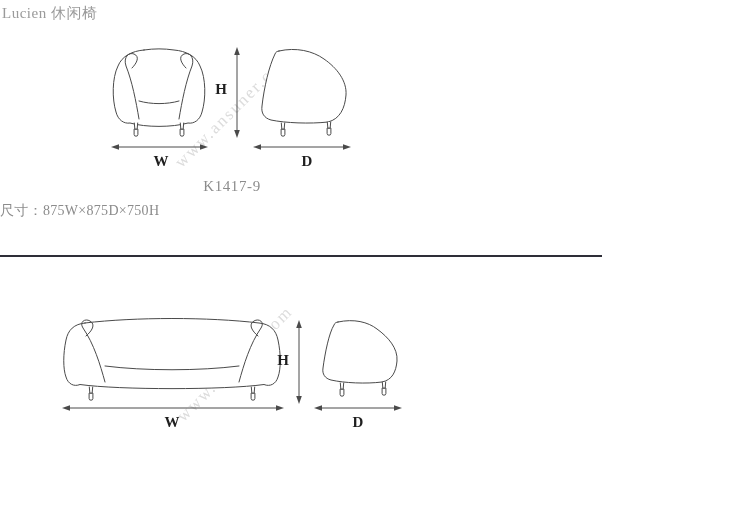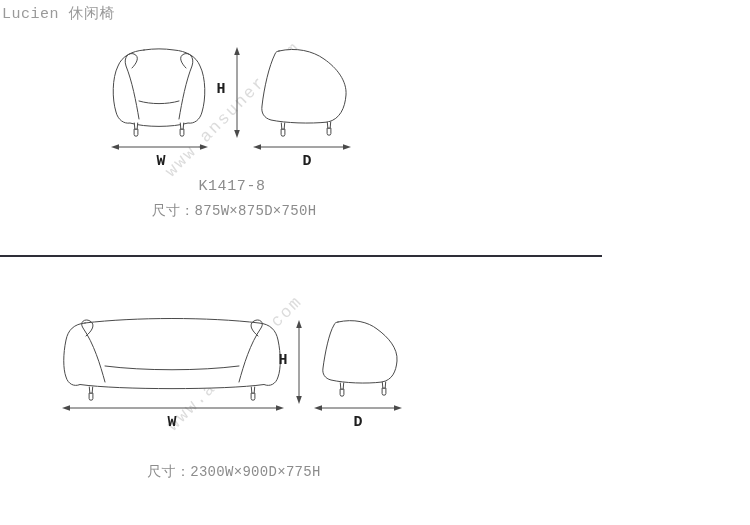--- a/index.html
+++ b/index.html
@@ -1,30 +1,30 @@
 <!DOCTYPE html>
 <html><head>
 <meta charset="utf-8">
 <style>
   html,body{margin:0;padding:0;background:#fff;}
   #canvas{
     position:relative;width:602px;height:525px;background:#ffffff;overflow:hidden;
-    font-family:Liberation Mono, monospace;
+    font-family:Liberation Serif, serif;
   }
   .section-title{
     position:absolute;font-size:15px;color:#9a9a9a;letter-spacing:.5px;white-space:nowrap;
   }
   .dim-label{
     position:absolute;font-size:15px;font-weight:700;color:#1f1f1f;text-align:center;white-space:nowrap;
   }
   .model-label{
     position:absolute;left:0;width:464px;text-align:center;font-size:15px;color:#8c8c8c;letter-spacing:.6px;
   }
   .size-label{
-    position:absolute;left:0;width:468px;text-align:center;font-size:14px;color:#8c8c8c;letter-spacing:.3px;
+    position:absolute;left:0;width:468px;text-align:left;font-size:14px;color:#8c8c8c;letter-spacing:.3px;
   }
   .watermark{
     position:absolute;width:230px;text-align:center;color:#dcdcdc;font-size:17px;letter-spacing:2px;
     transform:rotate(-45deg);white-space:nowrap;pointer-events:none;
   }
   .separator{
     position:absolute;left:0;width:750px;height:2px;background:#2e2e38;
   }
   .drawing,.arrow{position:absolute;}
   svg path, svg line{vector-effect:non-scaling-stroke;}
@@ -83,21 +83,21 @@
     </g>
   </svg>
 
   <svg class="arrow" style="left:253px;top:142px;" width="98" height="10" viewBox="0 0 98 10">
     <line x1="7" y1="5" x2="91" y2="5" stroke="#4a4a4a" stroke-width="1"></line>
     <path d="M0,5 L8,2.2 L8,7.8 Z" fill="#4a4a4a"></path>
     <path d="M98,5 L90,2.2 L90,7.8 Z" fill="#4a4a4a"></path>
   </svg>
   <div class="dim-label" style="left:285px;top:153px;width:44px;">D</div>
 
-  <div class="model-label" style="top:178px;">K1417-8</div>
+  <div class="model-label" style="top:178px;">K1417-9</div>
   <div class="size-label" style="top:202px;">尺寸：875W×875D×750H</div>
 
   <div class="separator" style="top:255px;"></div>
 
 
   <div class="watermark" style="left:120px;top:354px;">www.ansuner.com</div>
 
   <svg class="drawing" style="left:59px;top:314px;" width="226" height="88" viewBox="0 0 226 88">
     <g stroke="#4a4a4a" stroke-width="1" fill="none" stroke-linecap="round" stroke-linejoin="round">
       <path d="M26,9 C15,10 9,16 7,26 C4,40 4,55 7,63 C9,70 15,73 21,70.5 C60,76 166,76 205,70.5 C211,73 217,70 219,63 C222,55 222,40 219,26 C217,16 211,10 200,9 C150,3 76,3 26,9 Z" fill="#ffffff"></path>
@@ -143,15 +143,14 @@
     </g>
   </svg>
 
   <svg class="arrow" style="left:314px;top:403px;" width="88" height="10" viewBox="0 0 88 10">
     <line x1="7" y1="5" x2="81" y2="5" stroke="#4a4a4a" stroke-width="1"></line>
     <path d="M0,5 L8,2.2 L8,7.8 Z" fill="#4a4a4a"></path>
     <path d="M88,5 L80,2.2 L80,7.8 Z" fill="#4a4a4a"></path>
   </svg>
   <div class="dim-label" style="left:336px;top:414px;width:44px;">D</div>
 
-  <div class="size-label" style="top:463px;">尺寸：2300W×900D×775H</div>
 
 </div>
 
 </body></html>

